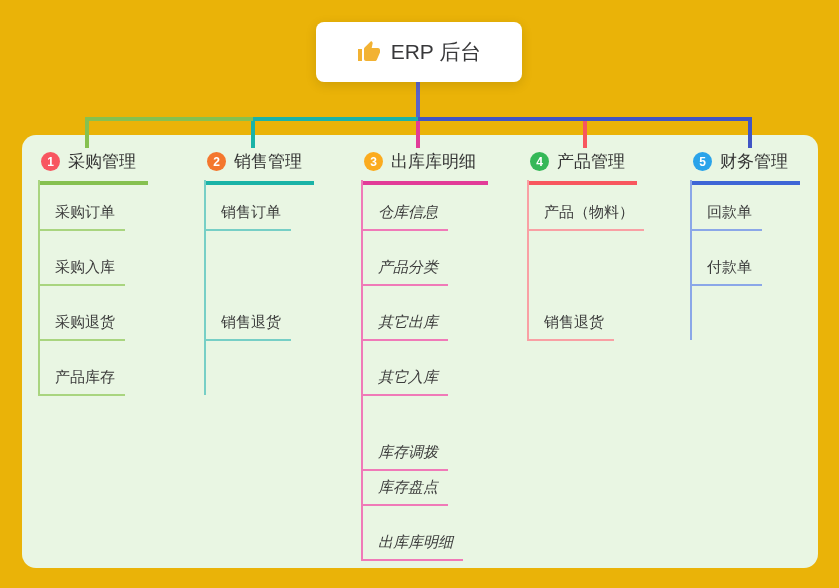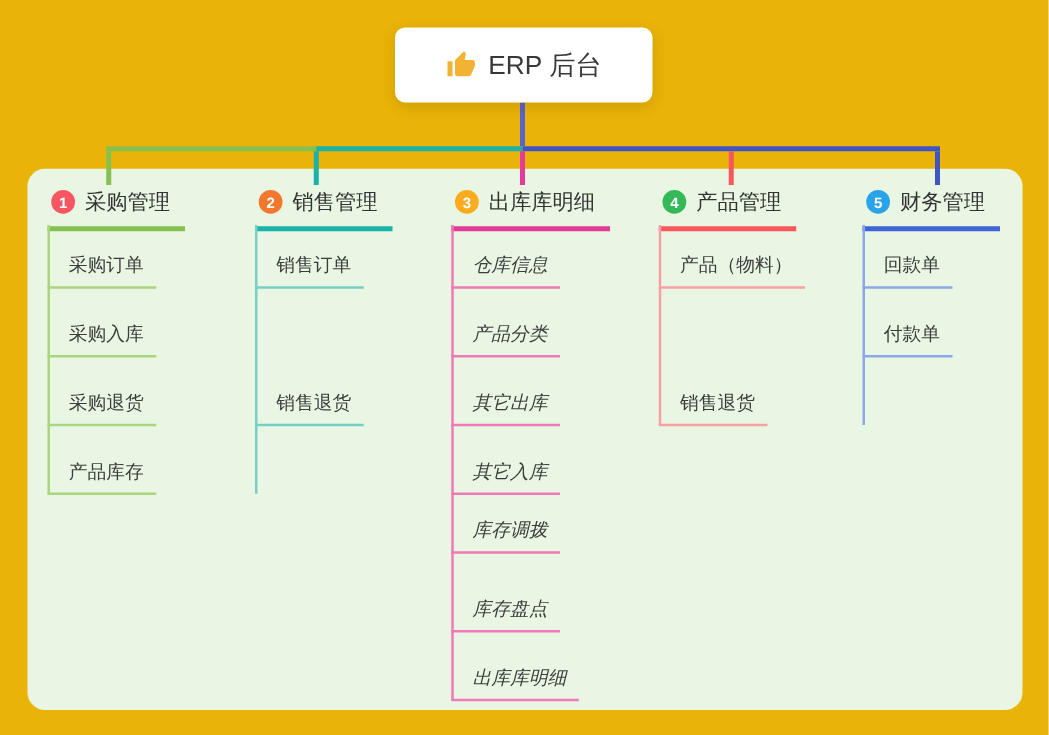--- a/index.html
+++ b/index.html
@@ -55,21 +55,21 @@
   .trunk.b1,.leaf.b1{border-color:#a9d57f;background-color:transparent;}
   .trunk.b1{background:#a9d57f;}
   .trunk.b2{background:#77cfc6;} .leaf.b2{border-color:#77cfc6;}
   .trunk.b3{background:#f07ab8;} .leaf.b3{border-color:#f07ab8;font-style:italic;}
   .trunk.b4{background:#f9a0a4;} .leaf.b4{border-color:#f9a0a4;}
   .trunk.b5{background:#8ba7e8;} .leaf.b5{border-color:#8ba7e8;}
   .trunk.h215{height:215px;} .trunk.h380{height:380px;} .trunk.h160{height:160px;}
 
   
   .r0{top:203px;} .r1{top:258px;} .r2{top:313px;} .r3{top:368px;}
-  .r4{top:415px;} .r5{top:478px;} .r6{top:533px;}
+  .r4{top:443px;} .r5{top:478px;} .r6{top:533px;}
 </style>
 </head>
 <body>
 
 <div class="canvas">
 
   <div class="panel"></div>
 
   <div class="line h4 seg-green"></div>
   <div class="line h4 seg-teal"></div>

